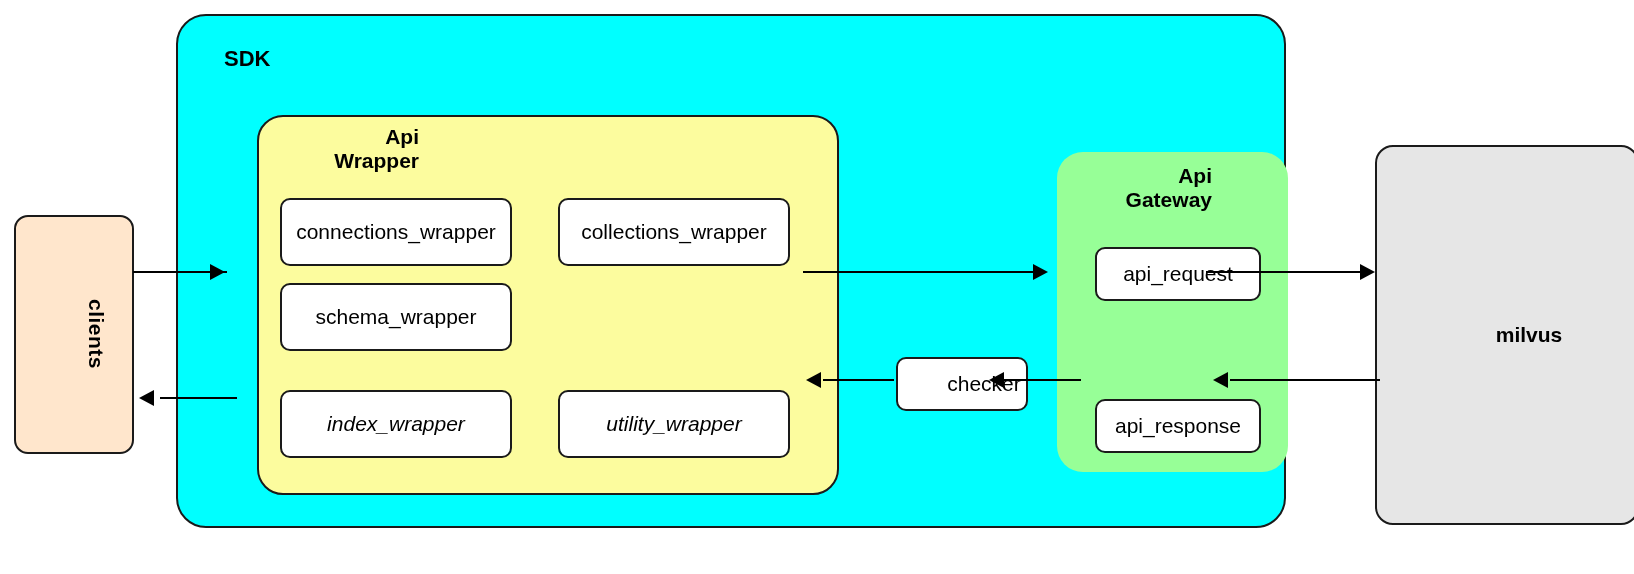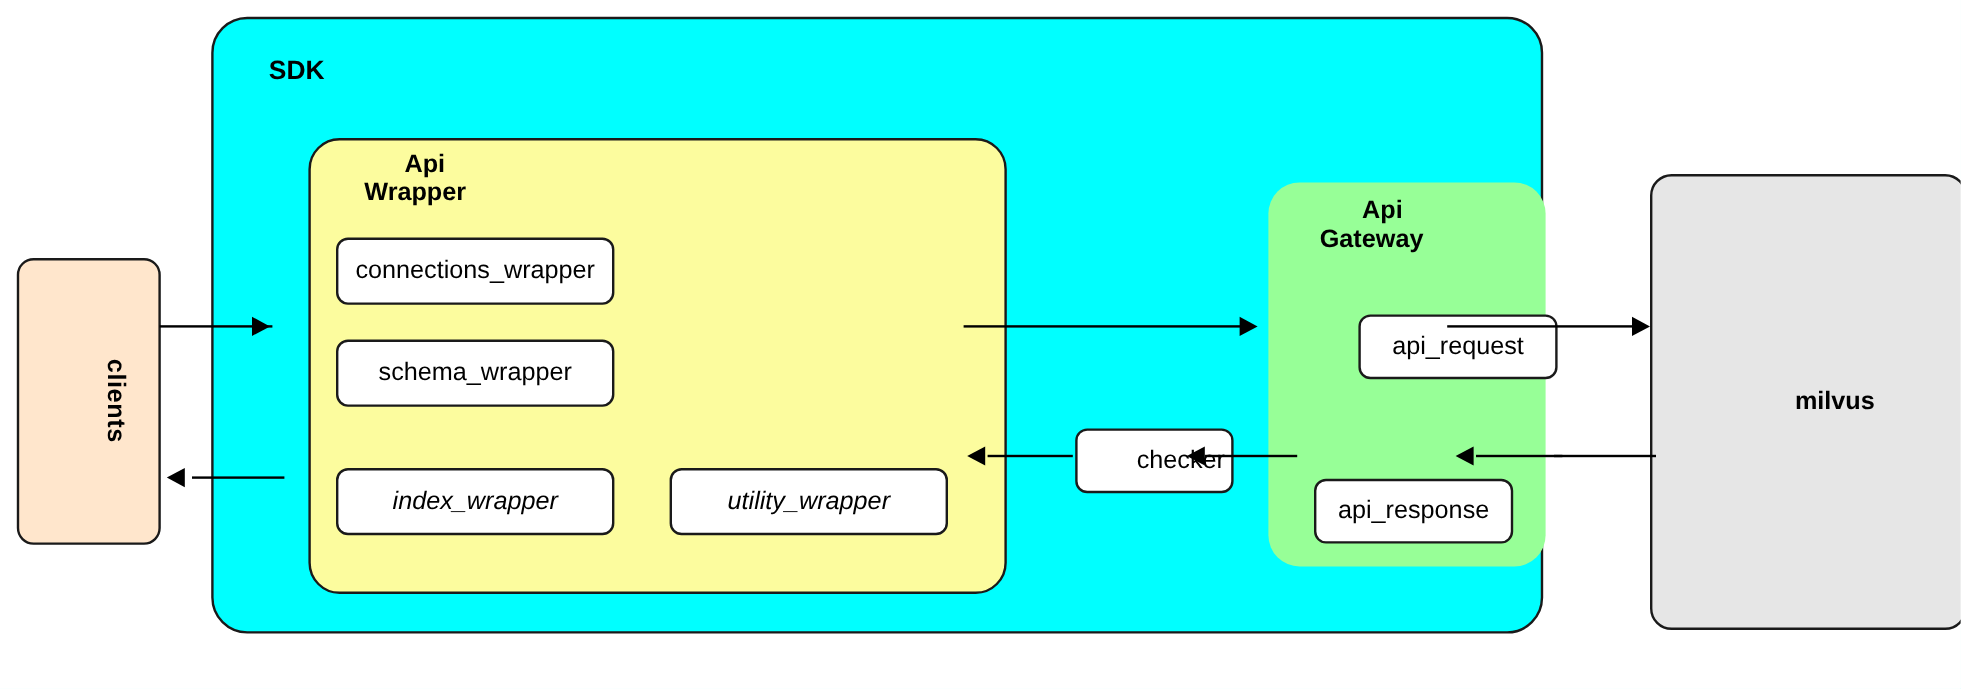--- a/index.html
+++ b/index.html
@@ -17,21 +17,21 @@
     background: #ffffff;
     overflow: hidden;
   }
   .box {
     position: absolute;
     box-sizing: border-box;
     border: 2px solid #1a1a1a;
     display: flex;
     align-items: center;
     justify-content: center;
-    text-align: center;
+    text-align: right;
     padding-left: 44px;
   }
 
   
   #clients-box {
     left: 14px;
     top: 215px;
     width: 120px;
     height: 239px;
     background: #ffe6cc;
@@ -84,21 +84,21 @@
     color: #000000;
     line-height: 1.15;
     width: 130px;
   }
   #api-wrapper-label .line2 { display: block; margin-left: -16px; }
 
   .wrapper-cell {
     position: absolute;
     box-sizing: border-box;
     width: 232px;
-    height: 56px;
+    height: 68px;
     background: #ffffff;
     border: 2px solid #1a1a1a;
     border-radius: 10px;
     display: flex;
     align-items: center;
     justify-content: center;
     font-size: 21px;
     color: #000000;
   }
   .wc-c1 { left: 21px; }
@@ -149,21 +149,21 @@
     height: 54px;
     background: #ffffff;
     border: 2px solid #1a1a1a;
     border-radius: 10px;
     display: flex;
     align-items: center;
     justify-content: center;
     font-size: 21px;
     color: #000000;
   }
-  #api-request-box { top: 110px; margin-left: 37px; }
+  #api-request-box { top: 95px; }
   #api-response-box { top: 203px; margin-top: 44px; }
 
   
   #milvus-box {
     left: 1375px;
     top: 145px;
     width: 264px;
     height: 380px;
     background: #e6e6e6;
     border-radius: 18px;
@@ -208,20 +208,21 @@
   <div class="box" id="sdk-box">
     <span id="sdk-label">SDK</span>
 
     <div class="box" id="api-wrapper-box" style="left:79px; top:99px;">
       <div id="api-wrapper-label">
         <span>Api</span>
         <span class="line2">Wrapper</span>
       </div>
 
       <div class="wrapper-cell wc-c1 wc-r1">connections_wrapper</div>
+      <div class="wrapper-cell wc-c2 wc-r1">collections_wrapper</div>
       <div class="wrapper-cell wc-c1 wc-r2">schema_wrapper</div>
       <div class="wrapper-cell wc-c1 wc-r3">index_wrapper</div>
       <div class="wrapper-cell wc-c2 wc-r3">utility_wrapper</div>
     </div>
 
     <div class="box" id="checker-box" style="left:718px; top:341px;">checker</div>
 
     <div class="box" id="api-gateway-box" style="left:879px; top:136px;">
       <div id="api-gateway-label">
         <span>Api</span>

